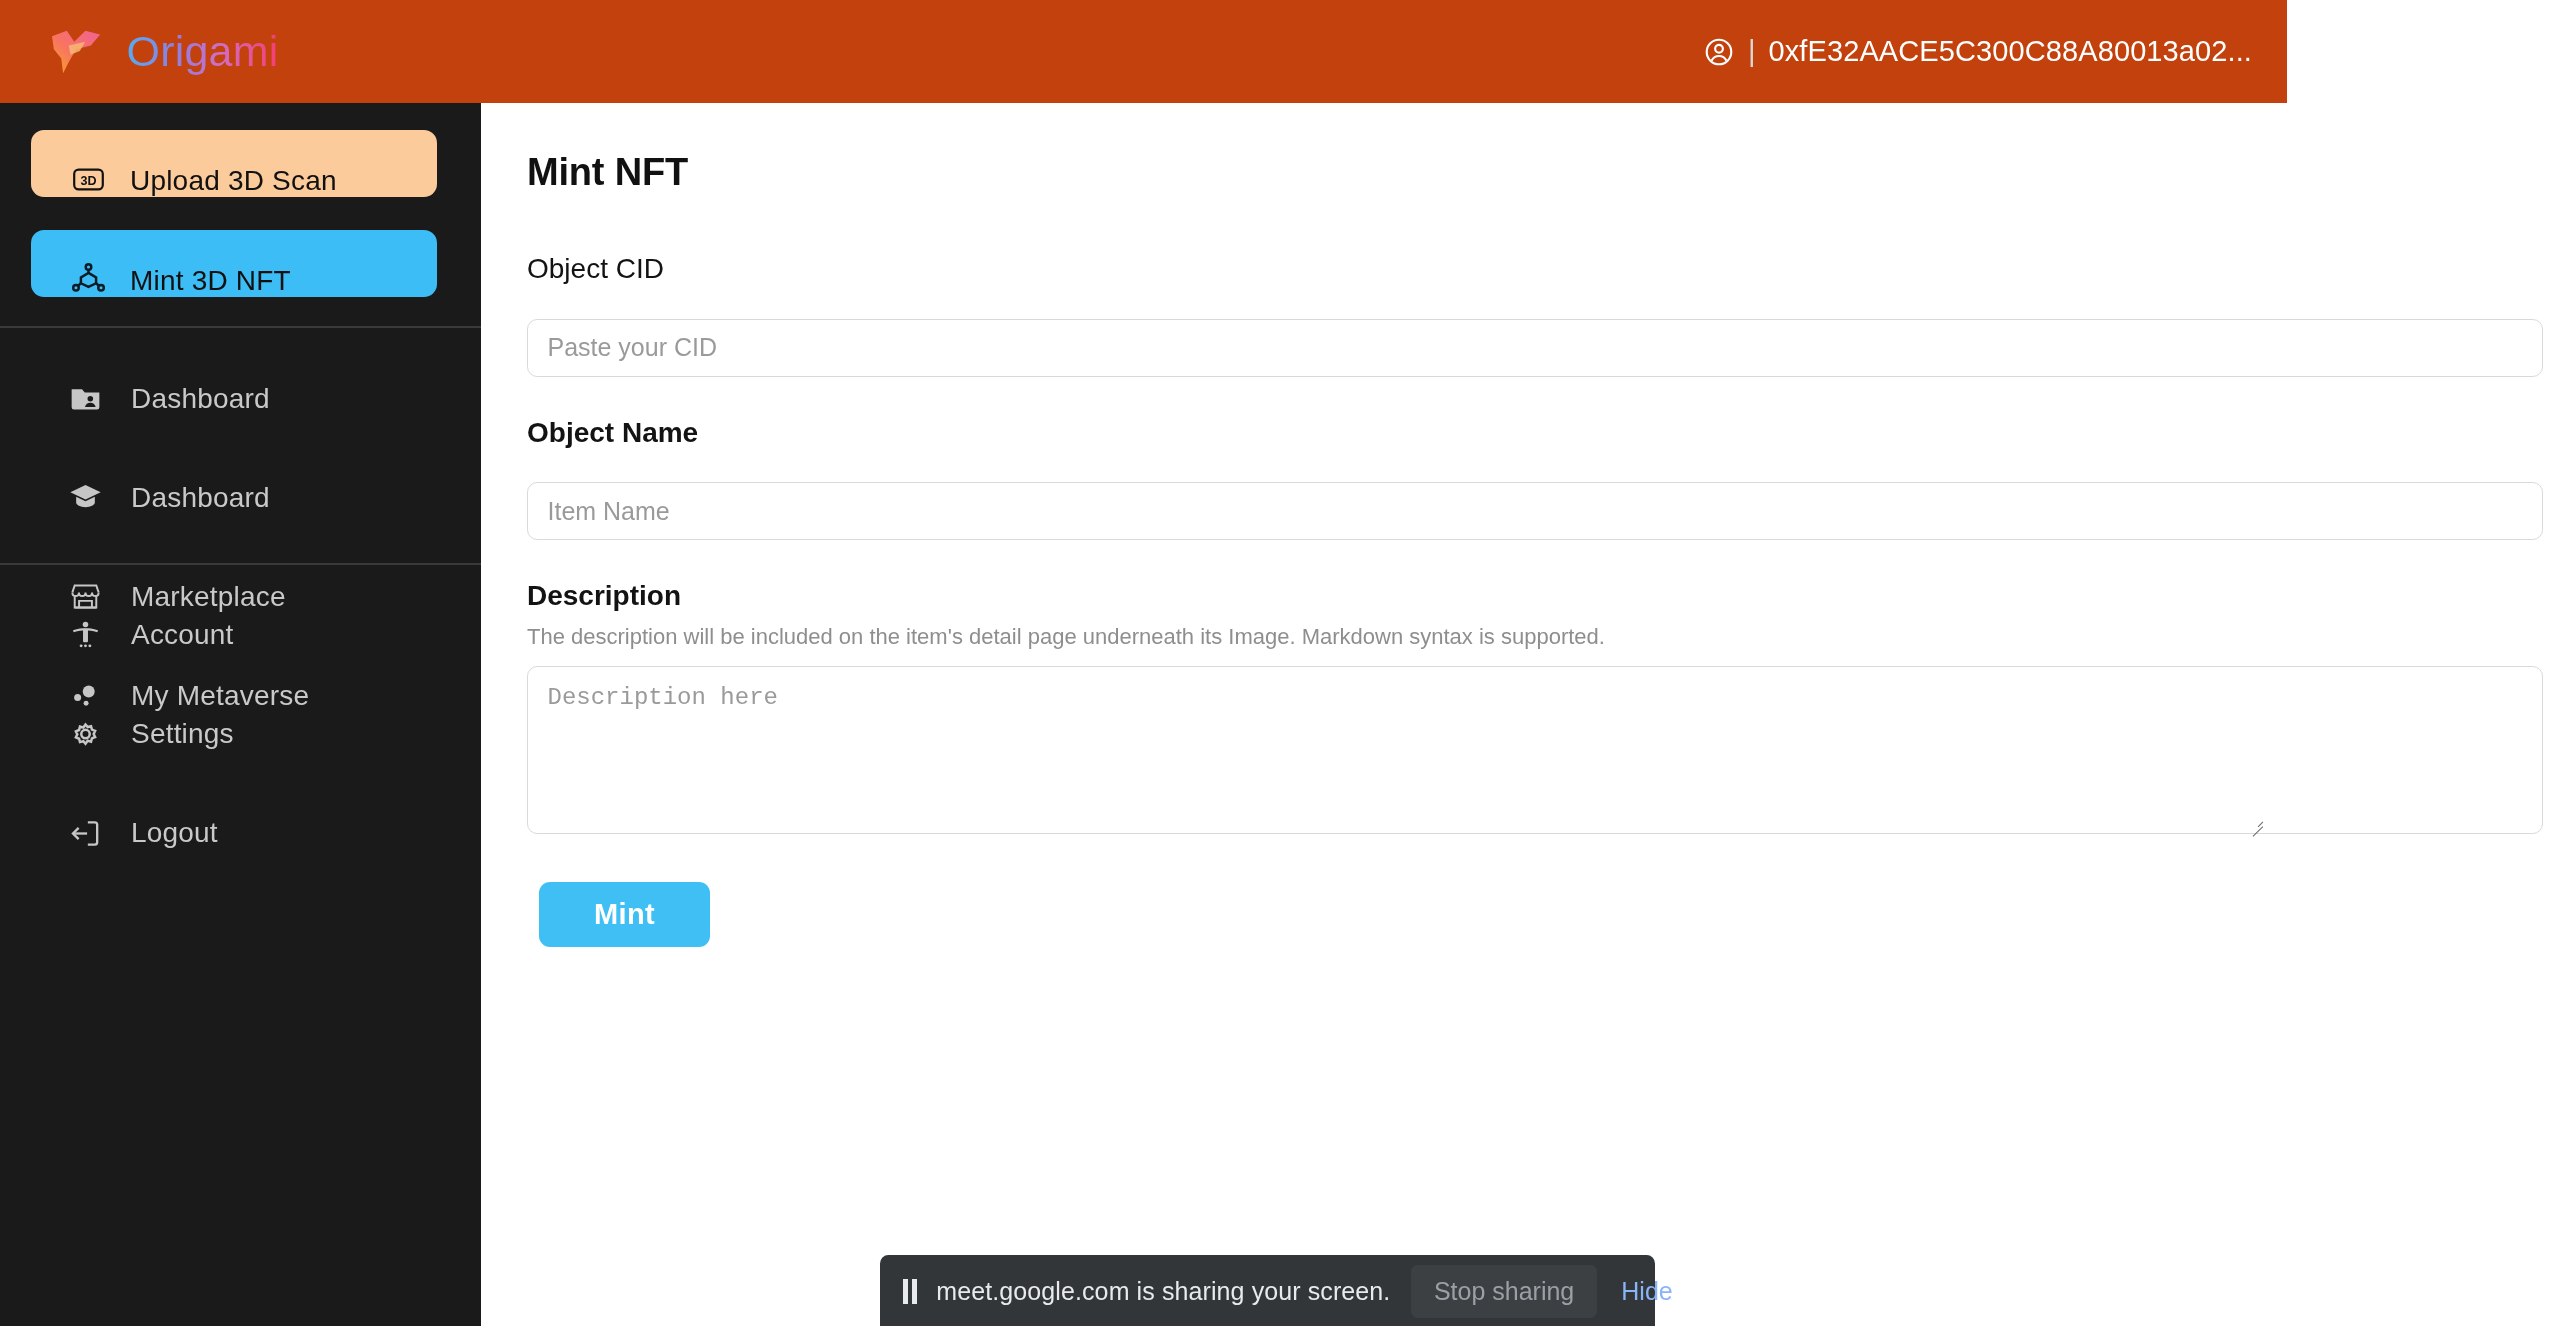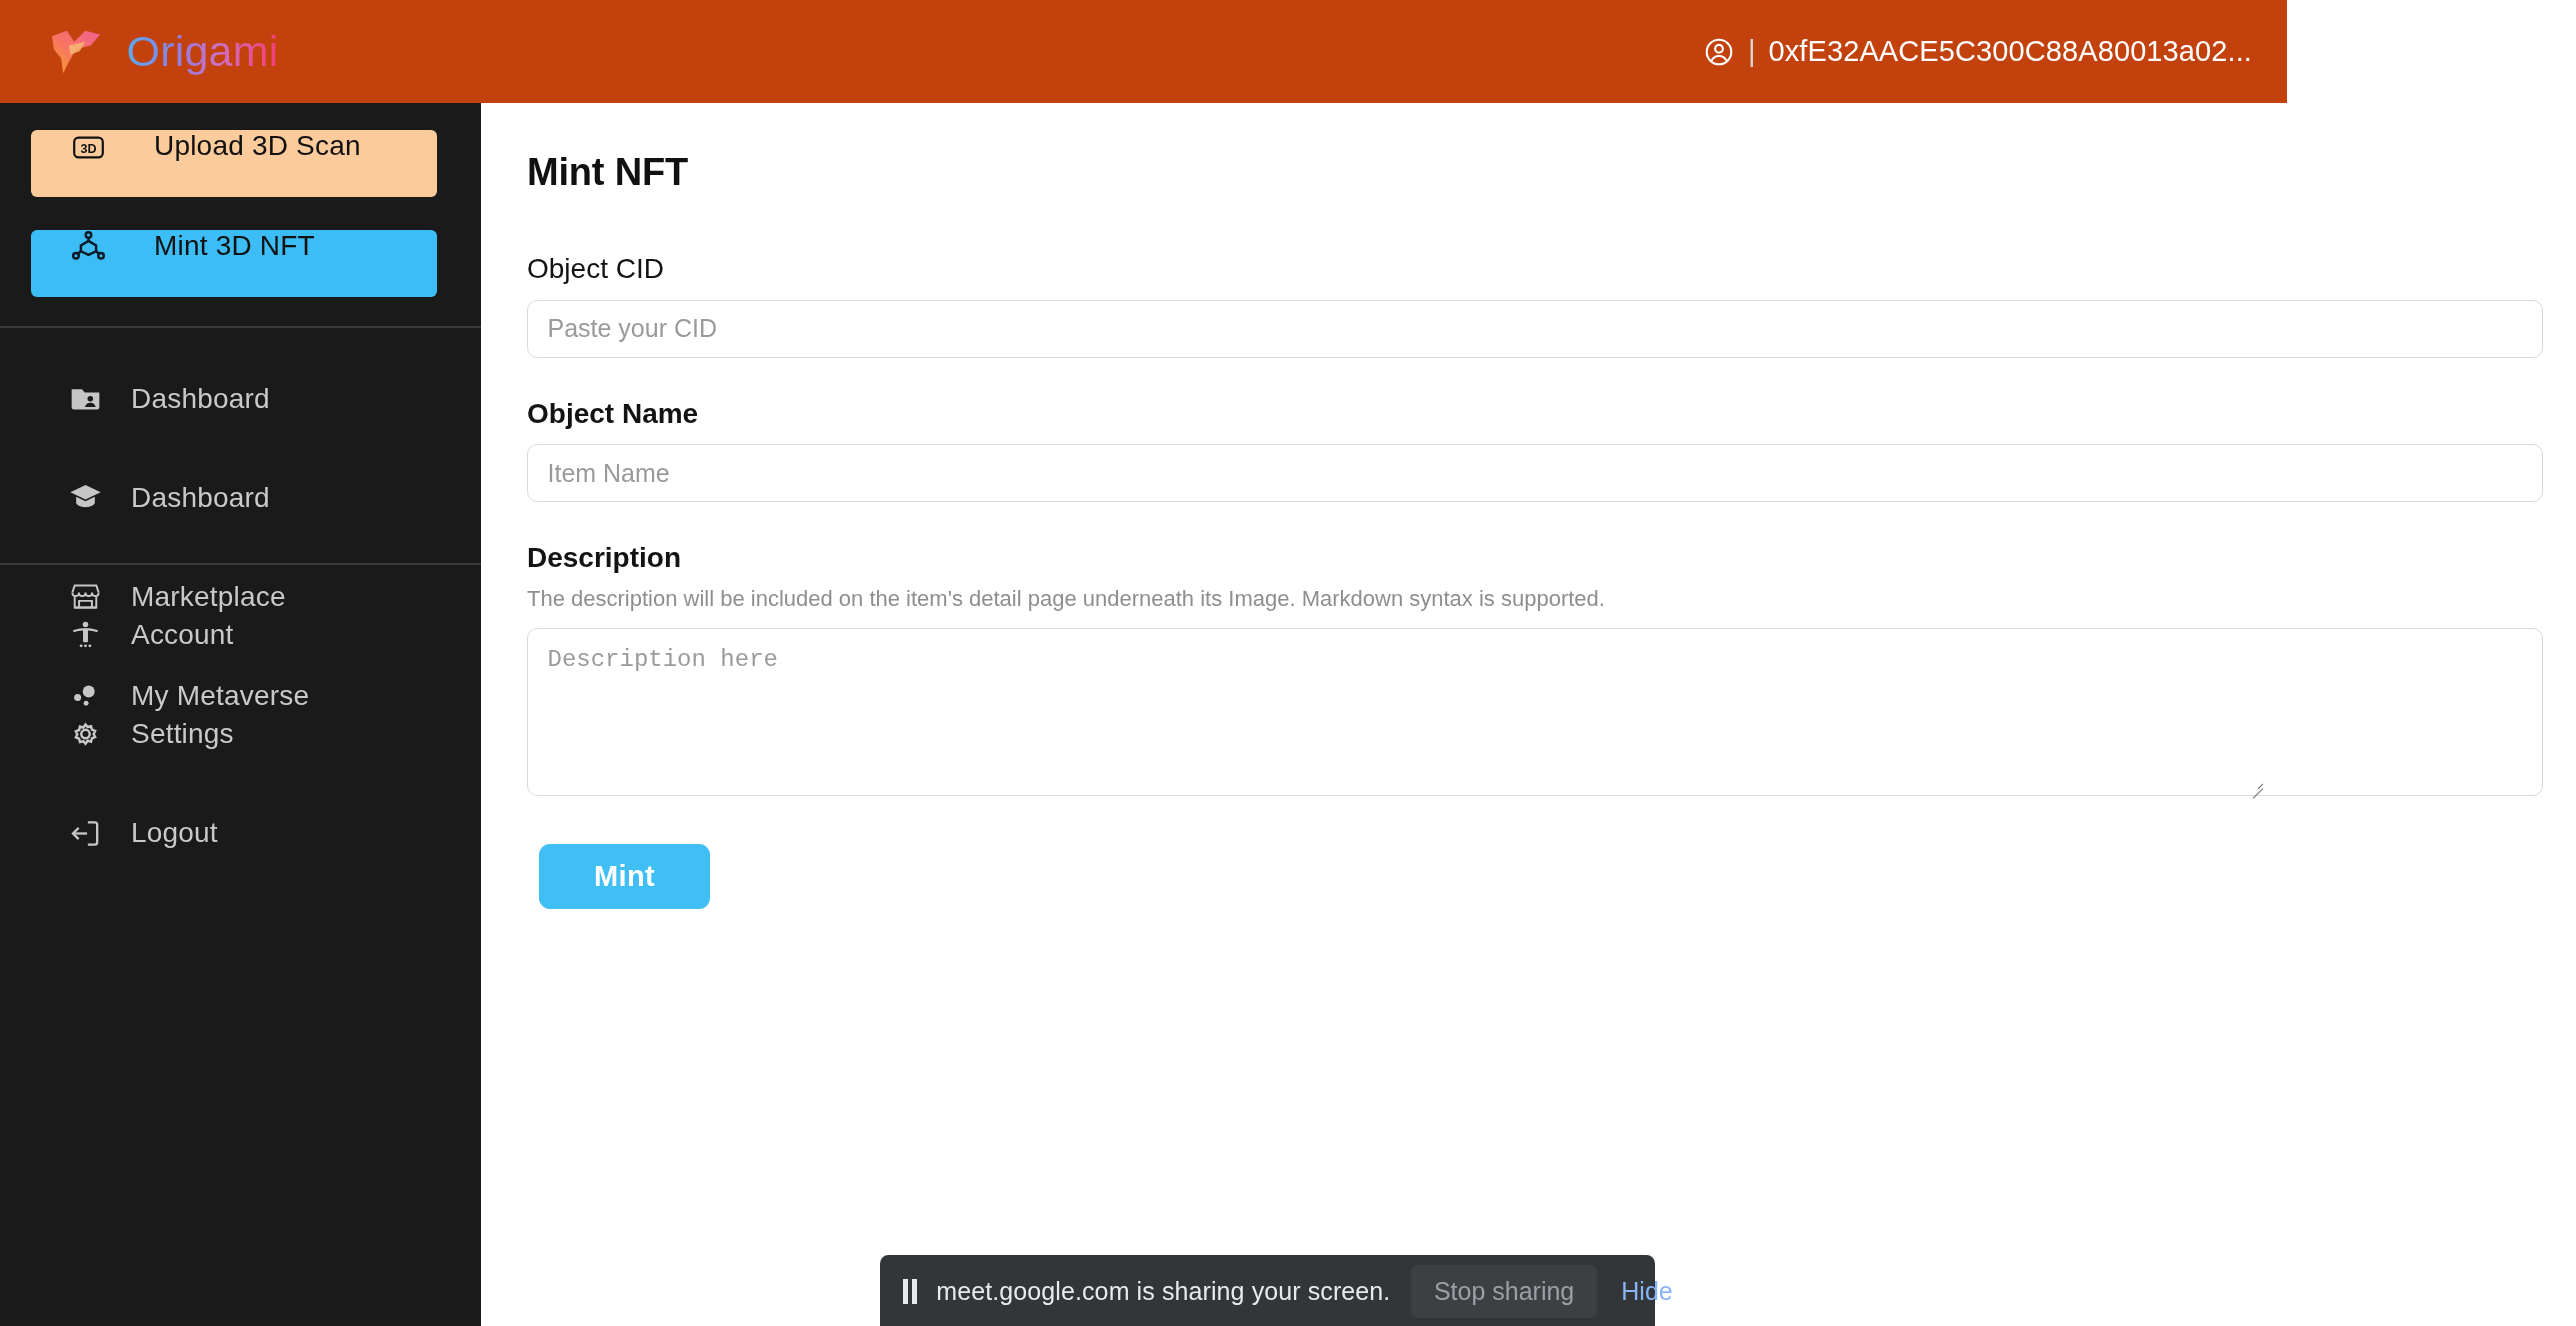--- a/index.html
+++ b/index.html
@@ -80,26 +80,26 @@
     width: 481px;
     height: 1223px;
     background: #1a1a1a;
     overflow: hidden;
   }
 
   .sidebar-top { padding: 27px 31px 0 31px; }
 
   .action-btn {
     display: flex;
-    align-items: flex-start;
+    align-items: flex-end;
     width: 406px;
     height: 67px;
-    border-radius: 6px;
+    border-radius: 13px;
     padding-left: 40px;
-    gap: 48px;
+    gap: 24px;
     cursor: pointer;
     border: none;
     font-family: inherit;
   }
   .action-btn + .action-btn { margin-top: 33px; }
 
   .action-btn .label {
     font-size: 28px;
     color: #111111;
     font-weight: 400;
@@ -203,21 +203,21 @@
   }
   .file-status { font-size: 24px; color: #111111; }
 
   .form-group { margin-top: 39px; }
   .form-group.first { margin-top: 45px; }
 
   .text-input {
     display: block;
     width: 2016px;
     height: 58px;
-    margin-top: 13px;
+    margin-top: 32px;
     border: 0.9px solid #d9d9d9;
     border-radius: 10.2px;
     background: #ffffff;
     font-family: inherit;
     font-size: 25px;
     color: #111111;
     padding: 0 19.5px;
     outline: none;
   }
   .text-input::placeholder { color: #9a9a9a; }

